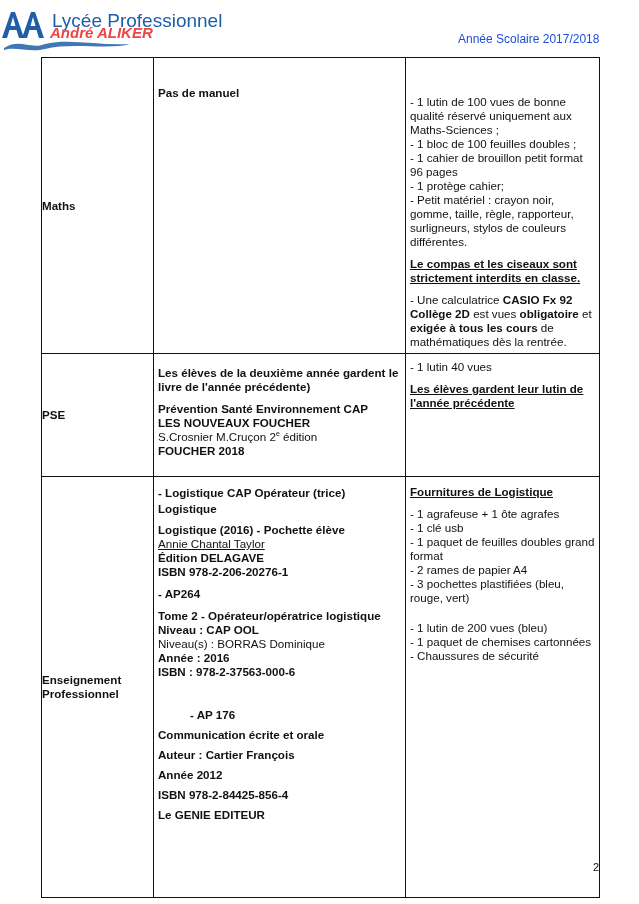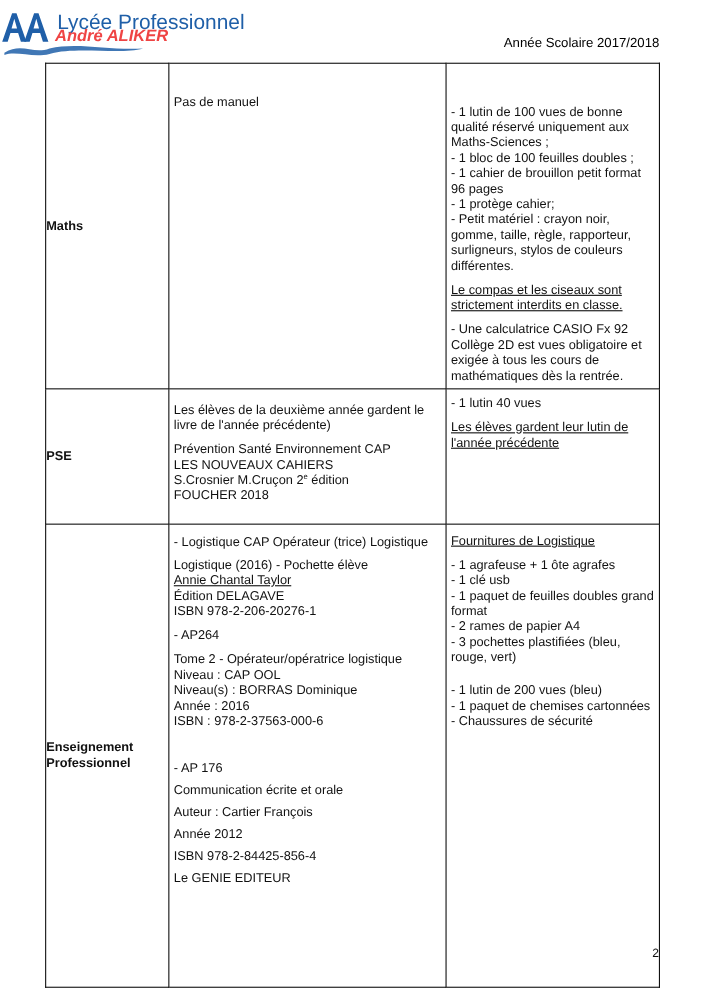--- a/index.html
+++ b/index.html
@@ -2,27 +2,27 @@
 <html><head>
 <meta charset="utf-8">
 <style>
   html, body { margin:0; padding:0; background:#ffffff; }
   body { width:639px; height:904px; position:relative; overflow:hidden;
          font-family:"Liberation Sans", sans-serif; color:#111; }
   .logo { position:absolute; left:0; top:4px; width:170px; height:48px; }
   .logo svg { position:absolute; left:0; top:0; }
   .logo-line1 { position:absolute; left:52px; top:6px; font-size:19px; color:#1f5fa8; white-space:nowrap; }
   .logo-line2 { position:absolute; left:50px; top:20px; font-size:15px; font-weight:bold; color:#ef4444; white-space:nowrap;font-style:italic; }
-  .school-year { position:absolute; left:458px; top:32px; font-size:12px; color:#000000; white-space:nowrap; }
+  .school-year { position:absolute; left:458px; top:32px; font-size:12px; color:#1d4ed8; white-space:nowrap; }
   table.supplies { position:absolute; left:41px; top:57px; width:558px; border-collapse:collapse; table-layout:fixed; }
   table.supplies td { border:1.3px solid #111; vertical-align:top; font-size:11.6px; line-height:14px; padding:0; }
   col.c1 { width:112px; } col.c2 { width:252px; } col.c3 { width:194px; }
   td.subject { vertical-align:middle !important; text-align:left; font-weight:bold; }
   .cell { padding:2px 4px 4px 4px; }
-  .b { font-weight:normal; }
+  .b { font-weight:bold; }
   .u { text-decoration:underline; }
   .gap { height:8px; }
   .gap6 { height:6px; }
   .gap16 { height:16px; }
   sup { font-size:7px; line-height:0; }
   .page-num { position:absolute; left:593px; top:861px; font-size:11px; }
   .line { display:block; }
 </style>
 </head>
 <body>
@@ -72,21 +72,21 @@
 
   <tr style="height:123px;">
     <td class="subject">
       <span>PSE</span>
     </td>
     <td>
       <div class="cell" style="padding-top:12px;">
         <span class="line b">Les élèves de la deuxième année gardent le livre de l'année précédente)</span>
         <div class="gap"></div>
         <span class="line b">Prévention Santé Environnement CAP</span>
-        <span class="line b">LES NOUVEAUX CAHIERS</span>
+        <span class="line b">LES NOUVEAUX FOUCHER</span>
         <span class="line"><span>S.Crosnier M.Cruçon  2</span><sup>e</sup><span> édition</span></span>
         <span class="line b">FOUCHER  2018</span>
       </div>
     </td>
     <td>
       <div class="cell" style="padding-top:6px;">
         <span class="line">- 1 lutin 40 vues</span>
         <div class="gap"></div>
         <span class="line b u">Les élèves gardent leur lutin de l'année précédente</span>
       </div>
@@ -108,21 +108,21 @@
         <span class="line b">ISBN 978-2-206-20276-1</span>
         <div class="gap"></div>
         <span class="line b">- AP264</span>
         <div class="gap"></div>
         <span class="line b">Tome 2 - Opérateur/opératrice logistique</span>
         <span class="line b">Niveau : CAP OOL</span>
         <span class="line">Niveau(s) : BORRAS Dominique</span>
         <span class="line b">Année : 2016</span>
         <span class="line b">ISBN : 978-2-37563-000-6</span>
         <div style="height:26px;"></div>
-        <span class="line b" style="line-height:20px;">- AP 176</span>
+        <span class="line b" style="line-height:20px;margin-left:32px;">- AP 176</span>
         <span class="line b" style="line-height:20px;">Communication écrite et orale</span>
         <span class="line b" style="line-height:20px;">Auteur : Cartier François</span>
         <span class="line b" style="line-height:20px;">Année 2012</span>
         <span class="line b" style="line-height:20px;">ISBN 978-2-84425-856-4</span>
         <span class="line b" style="line-height:20px;">Le GENIE EDITEUR</span>
       </div>
     </td>
     <td>
       <div class="cell" style="padding-top:8px;">
         <span class="line b u">Fournitures de Logistique</span>

